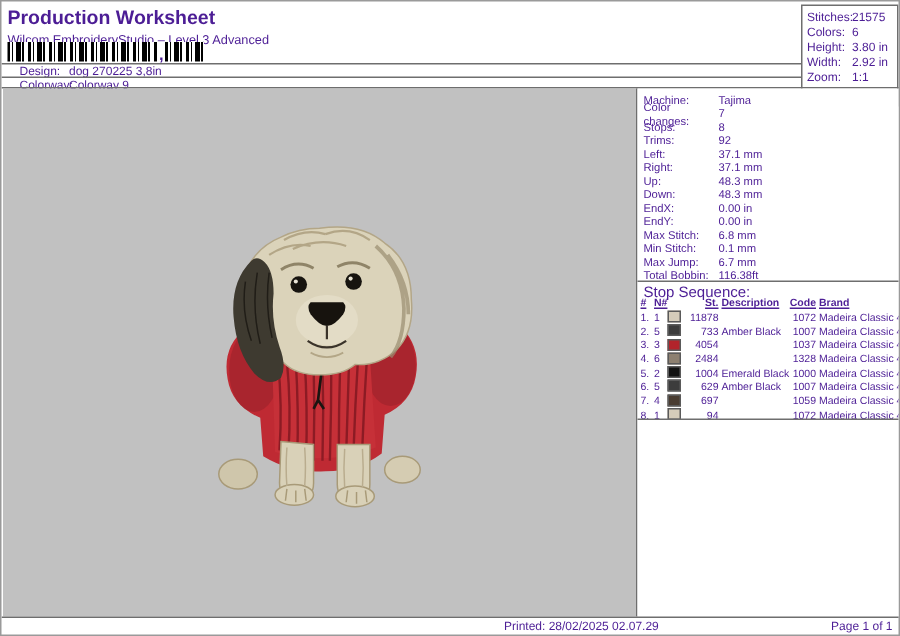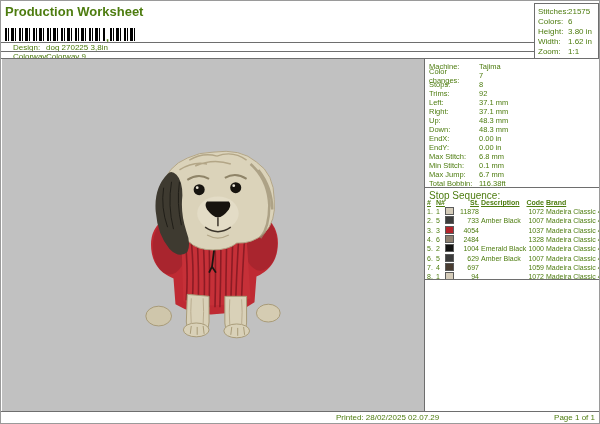--- a/index.html
+++ b/index.html
@@ -1,18 +1,18 @@
 <!DOCTYPE html>
 <html><head>
 <meta charset="utf-8">
 <style>
   html,body{margin:0;padding:0;background:#e8e8e8;}
   .page{
     position:relative;width:600px;height:424px;background:#ffffff;
-    font-family:"Liberation Sans",sans-serif;color:#4d7c0f;
+    font-family:"Liberation Sans",sans-serif;color:#4c1d95;
     border:1px solid #9a9a9a;box-sizing:border-box;overflow:hidden;
   }
   .hline{position:absolute;height:1px;background:#6e6e6e;}
   .vline{position:absolute;width:1px;background:#6e6e6e;}
 
   
   .title{position:absolute;left:4px;top:3px;font-size:13px;font-weight:bold;}
   .subtitle{position:absolute;left:4px;top:20px;font-size:8.5px;}
   .barcode-wrap{position:absolute;left:4px;top:27px;height:13px;display:flex;align-items:flex-end;}
   .bc{height:13px;background:repeating-linear-gradient(90deg,#000 0 2px,#fff 2px 3px,#000 3px 4px,#fff 4px 6px,#000 6px 9px,#fff 9px 10px,#000 10px 11px,#fff 11px 14px);}
@@ -50,20 +50,21 @@
   .footer-text{position:absolute;top:412px;font-size:8px;}
   .ft-created{left:4px;margin-top:28px;} .ft-saved{left:148px;} .ft-printed{left:335px;}
   .ft-page{right:4px;text-align:center;}
 </style>
 </head>
 <body>
 
 <div class="page">
 
   <div class="title">Production Worksheet</div>
+  <div class="subtitle">Wilcom EmbroideryStudio – Level 3 Advanced</div>
   <div class="barcode-wrap">
     <div class="bc bc1"></div>
     <span class="bc-comma">,</span>
     <div class="bc bc2"></div>
   </div>
   <div class="kv-row design-row">
     <span class="lab">Design:</span>
     <span>dog 270225 3,8in</span>
   </div>
   <div class="kv-row colorway-row">
@@ -82,21 +83,21 @@
       <div class="srow">
         <span class="slab">Colors:</span>
         <span>6</span>
       </div>
       <div class="srow">
         <span class="slab">Height:</span>
         <span>3.80 in</span>
       </div>
       <div class="srow">
         <span class="slab">Width:</span>
-        <span>1.62 in</span>
+        <span>2.92 in</span>
       </div>
       <div class="srow">
         <span class="slab">Zoom:</span>
         <span>1:1</span>
       </div>
     </div>
 
   <div class="canvas">
     <svg class="dog-svg" width="158" height="192" viewBox="0 0 160 192">
 

